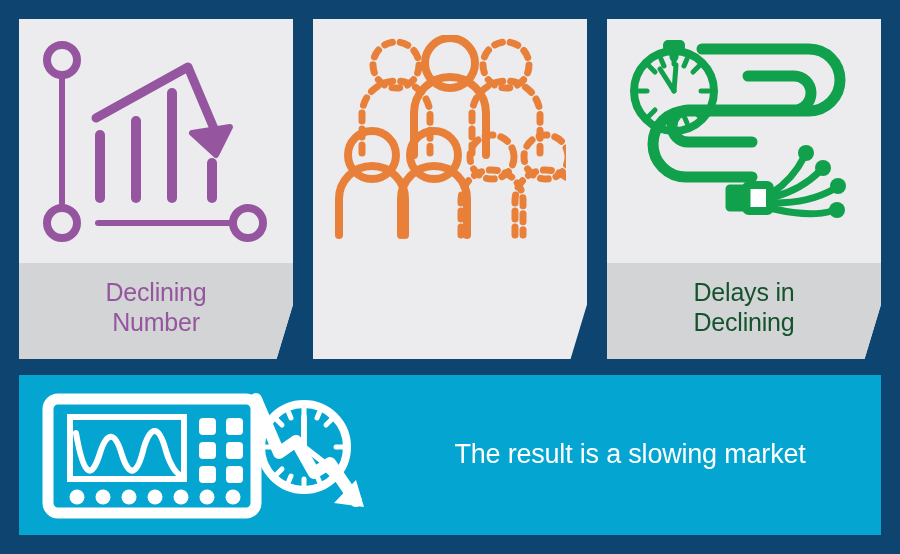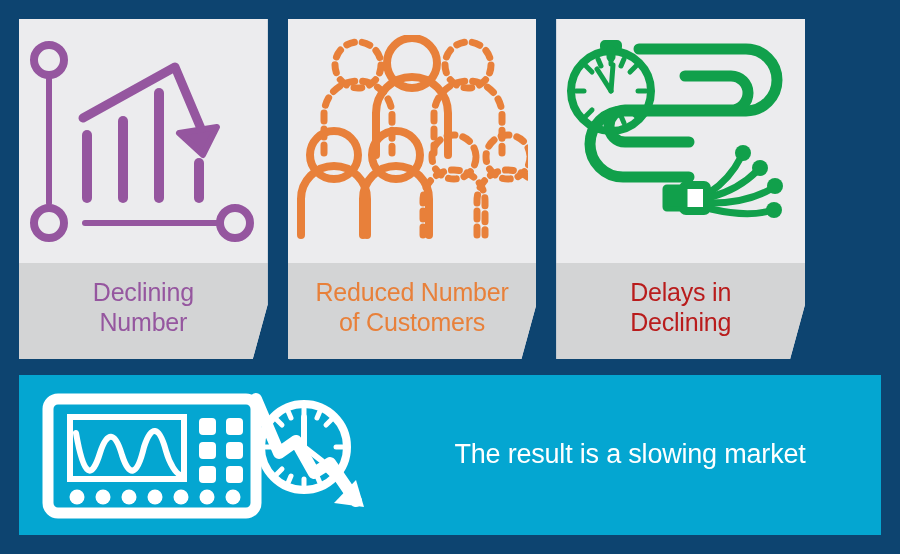--- a/index.html
+++ b/index.html
@@ -12,21 +12,21 @@
   #stage {
     position: relative;
     width: 900px; height: 554px;
     background: #0d4470;
   }
 
   
   .cards {
     position: absolute;
     left: 19px; top: 19px;
-    width: 786px; height: 340px;
+    width: 862px; height: 340px;
     display: flex;
     gap: 20px;
   }
   .card {
     position: relative;
     flex: 1 1 0;
     display: flex;
     flex-direction: column;
     background: #ececee;
     -webkit-clip-path: polygon(0 0, 100% 0, 100% 84%, 94% 100%, 0 100%);
@@ -48,21 +48,21 @@
     justify-content: center;
     text-align: center;
     font-size: 25px;
     line-height: 1.22;
     font-weight: 400;
     letter-spacing: -0.2px;
     padding: 0 10px 8px 10px;
   }
   .c-purple { color: #95569f; }
   .c-orange { color: #e8803a; }
-  .c-green  { color: #b91c1c; }
+  .c-green  { color: #14532d; }
 
   
   .banner {
     position: absolute;
     left: 19px; top: 375px;
     width: 862px; height: 160px;
     background: #04a6d1;
     display: flex;
     align-items: center;
   }
@@ -141,26 +141,20 @@
 
           <circle cx="100" cy="120" r="24" stroke-width="8"></circle>
           <path d="M67 200 V164 a33 33 0 0 1 66 0 V200" stroke-width="8"></path>
 
           <circle cx="158" cy="122" r="22" stroke-width="7" stroke-dasharray="8 8"></circle>
           <path d="M127 200 V166 a31 31 0 0 1 62 0 V200" stroke-width="7" stroke-dasharray="8 8"></path>
 
           <circle cx="212" cy="122" r="22" stroke-width="7" stroke-dasharray="8 8"></circle>
           <path d="M181 200 V166 a31 31 0 0 1 62 0 V200" stroke-width="7" stroke-dasharray="8 8"></path>
         </svg>
-      </div>
-      <div class="card-label c-orange">
-        <span>
-          <span>Reduced Number</span><br>
-          <span>of Customers</span>
-        </span>
       </div>
     </div>
 
     <div class="card">
       <div class="card-icon">
         <svg width="240" height="212" viewBox="0 0 240 212" fill="none" stroke="#11a04b" stroke-linecap="round" stroke-linejoin="round" aria-hidden="true">
 
           <circle cx="50" cy="56" r="40" stroke-width="8"></circle>
 
           <rect x="41" y="7" width="18" height="8" rx="3" fill="#11a04b" stroke="#11a04b" stroke-width="4"></rect>

